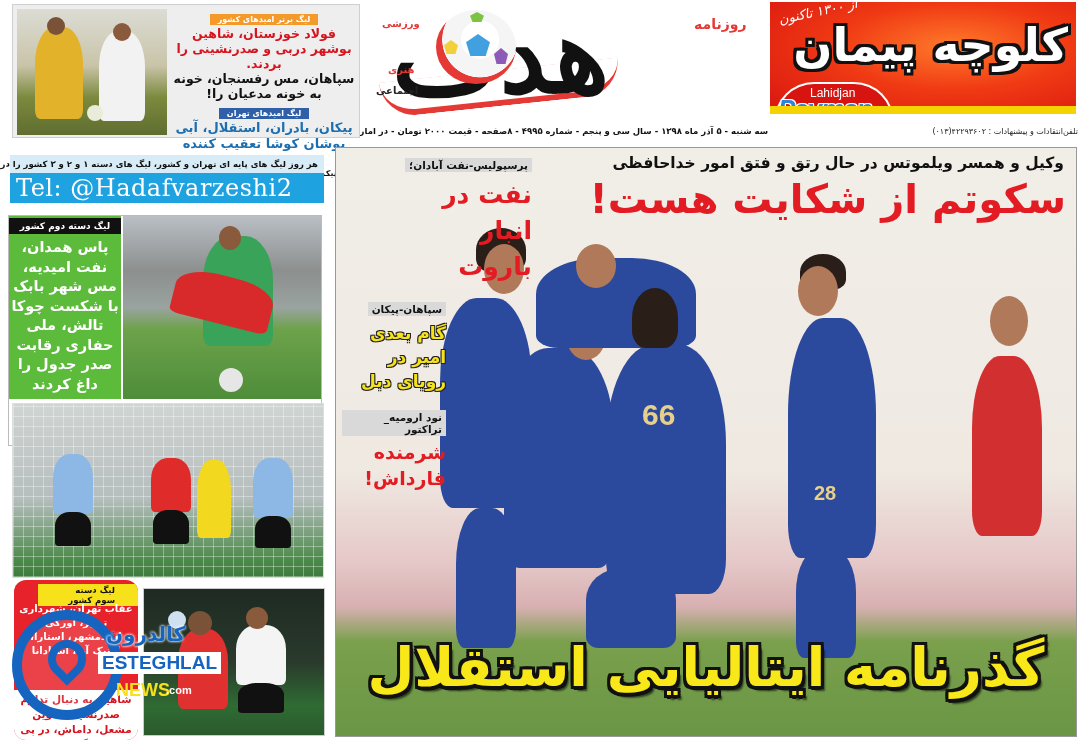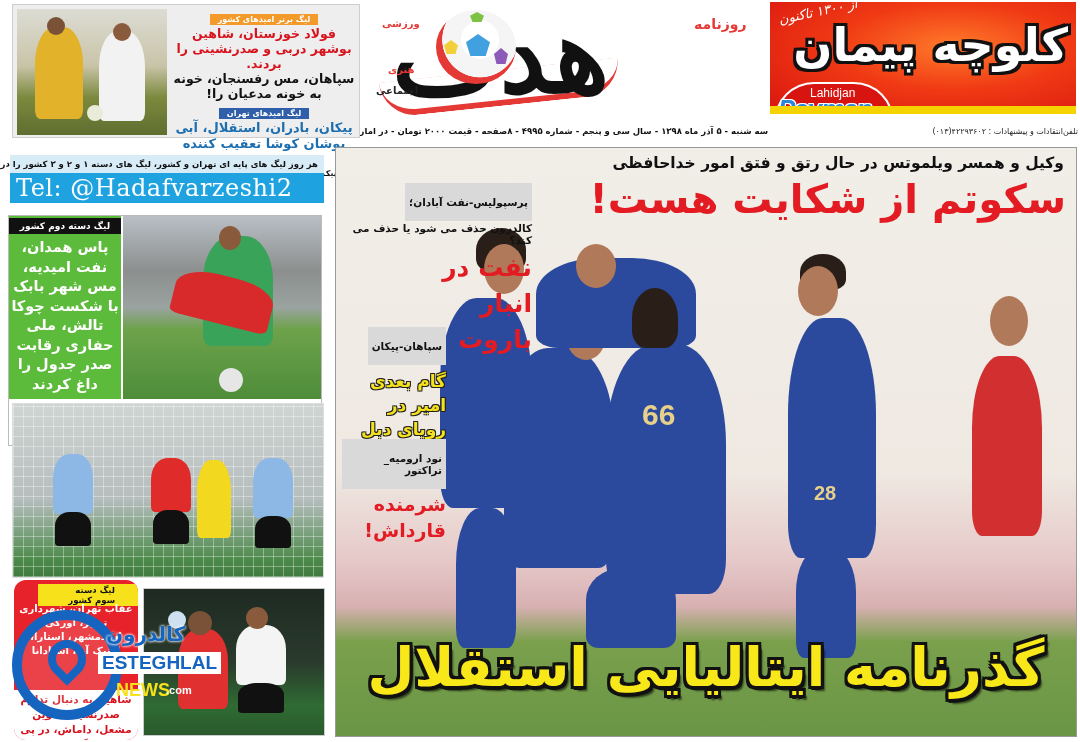--- a/index.html
+++ b/index.html
@@ -85,21 +85,21 @@
       background: linear-gradient(180deg, #f1eee8 0%, #efe9e2 55%, #e6c9c9 70%, #d8b0b2 78%, #7aa04c 84%, #6a9645 100%); }
     .player { position: absolute; background: #2b4a9e; border-radius: 40% 40% 14% 14%; }
     .head { position: absolute; border-radius: 50%; background: #b07a5a; }
     .hair { position: absolute; border-radius: 50% 50% 30% 30%; background: #2a1e18; }
     .jersey-num { position: absolute; color: #e6d08a; font-weight: bold; font-family: "Liberation Sans", sans-serif; }
 
     #main-supertitle { position: absolute; right: 12px; top: 6px; direction: rtl; font-weight: bold; font-size: 15.5px; color: #111; white-space: nowrap; }
     #main-headline { position: absolute; right: 10px; top: 28px; direction: rtl; font-weight: bold; font-size: 40px; color: #e31b23; white-space: nowrap; letter-spacing: -1px; }
 
     .side-block { position: absolute; left: 6px; direction: rtl; text-align: right; }
-    .grey-kicker { display: inline-block; background: #d9d9d9; color: #111; font-size: 10.5px; font-weight: bold; padding: 13px 4px; margin-top: 29px; }
+    .grey-kicker { display: inline-block; background: #d9d9d9; color: #111; font-size: 10.5px; font-weight: bold; padding: 1px 4px; }
     #side1 { top: 6px; width: 190px; }
     #side1 .q { font-size: 10.5px; font-weight: bold; color: #111; margin-top: 1px; }
     #side1 .h { font-size: 25px; font-weight: bold; color: #e31b23; line-height: 36px; margin-top: 4px; text-align: right; width: 104px; }
     #side2 { top: 150px; width: 104px; }
     #side2 .h { font-size: 17px; font-weight: bold; color: #f5e21c; line-height: 24px; text-shadow: -1px -1px 0 #222, 1px -1px 0 #222, -1px 1px 0 #222, 1px 1px 0 #222; margin-top: 4px; }
     #side3 { top: 262px; width: 104px; }
     #side3 .h { font-size: 19px; font-weight: bold; color: #e31b23; line-height: 26px; margin-top: 2px; }
 
     #score-box { position: absolute; left: 516px; top: 414px; direction: rtl; }
     #score-line { display: inline-block; background: #1e7fb8; color: #fff; font-weight: bold; font-size: 13.5px; padding: 1px 10px 1px 8px; margin-right: 30px; }
@@ -231,21 +231,20 @@
     <div class="player" style="left:120px;top:360px;width:60px;height:140px;"></div>
     <div class="player" style="left:250px;top:420px;width:90px;height:80px;"></div>
     <div class="player" style="left:460px;top:400px;width:60px;height:110px;"></div>
   </div>
 
   <div id="main-supertitle">وکیل و همسر ویلموتس در حال رتق و فتق امور خداحافظی</div>
   <div id="main-headline">سکوتم از شکایت هست!</div>
 
   <div id="side1" class="side-block">
     <span class="grey-kicker">پرسپولیس-نفت آبادان؛</span>
-    <div class="q">کالدرون حذف می شود یا حذف می کند؟</div>
     <div class="h">نفت در انبار باروت</div>
   </div>
 
   <div id="side2" class="side-block">
     <span class="grey-kicker">سپاهان-پیکان</span>
     <div class="h">گام بعدی امیر در رویای دبل</div>
   </div>
 
   <div id="side3" class="side-block">
     <span class="grey-kicker">نود ارومیه_ تراکتور</span>

